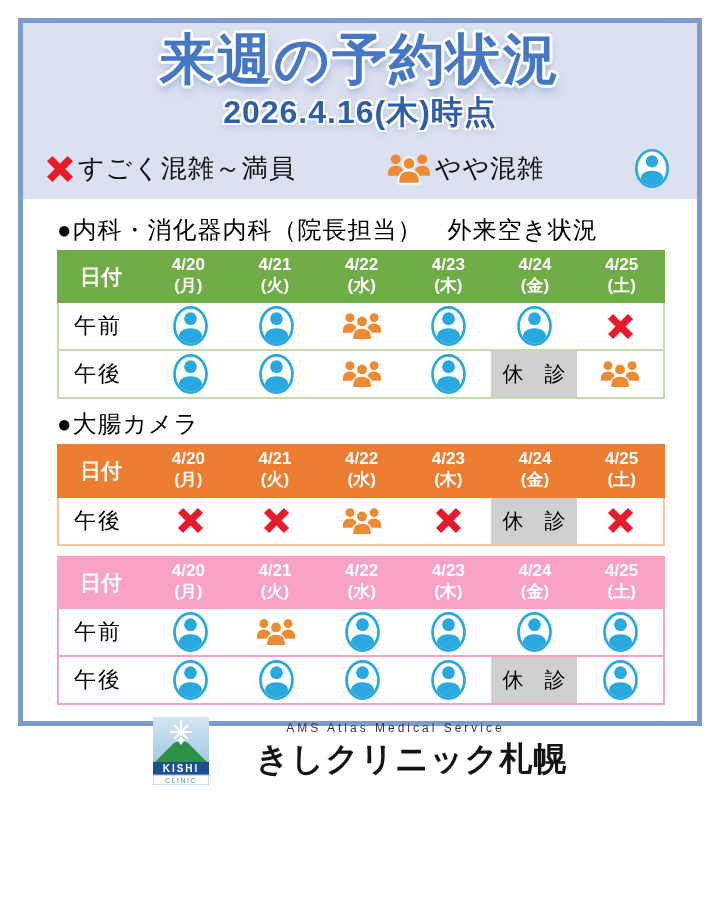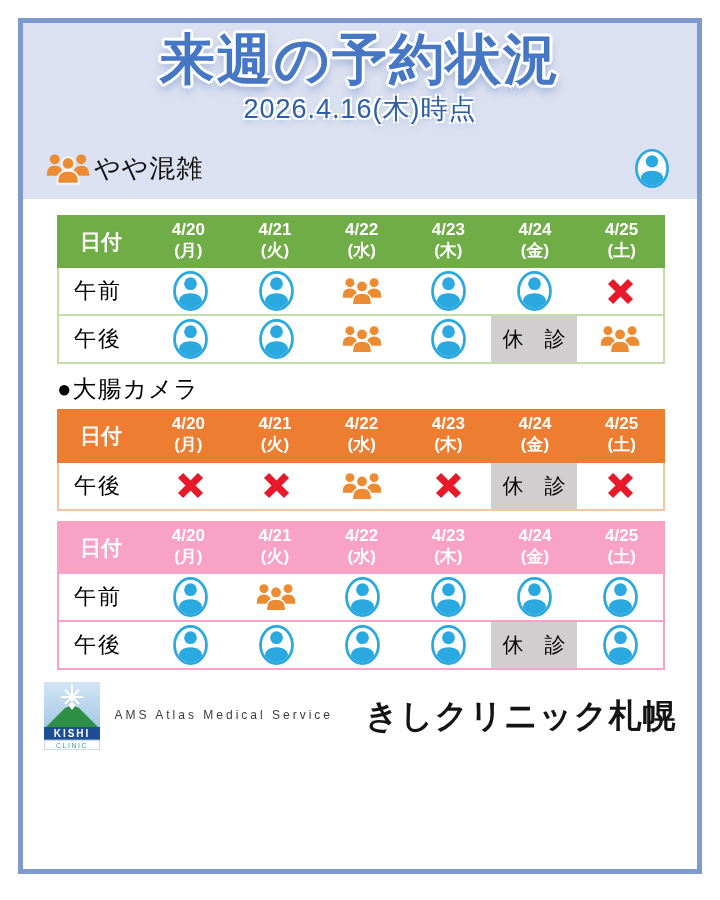--- a/index.html
+++ b/index.html
@@ -2,35 +2,35 @@
 <html><head>
 <meta charset="utf-8">
 <style>
   html,body{margin:0;padding:0;}
   body{
     width:720px;height:900px;background:#ffffff;
     font-family:"Liberation Sans","DejaVu Sans",sans-serif;
     position:relative;overflow:hidden;
   }
   .frame{
-    position:absolute;left:18px;top:18px;width:684px;height:856px;
+    position:absolute;left:18px;top:18px;width:684px;height:708px;
     box-sizing:border-box;border:5px solid #7F9ACE;background:#ffffff;
   }
   
   .hdr{
     background:#DBE1F0;height:176px;display:flex;flex-direction:column;align-items:center;
   }
   .title{
     margin-top:6px;font-size:55px;font-weight:bold;color:#4577C4;letter-spacing:2px;line-height:1.12;
     text-shadow:-2px -2px 0 #fff,2px -2px 0 #fff,-2px 2px 0 #fff,2px 2px 0 #fff,
                  0 -3px 0 #fff,0 3px 0 #fff,-3px 0 0 #fff,3px 0 0 #fff,
                  0 6px 10px rgba(100,130,190,.65);
   }
   .subtitle{
-    margin-top:0px;font-size:27px;font-weight:normal;color:#2E5EA6;letter-spacing:1px;
+    margin-top:0px;font-size:32px;font-weight:bold;color:#2E5EA6;letter-spacing:1px;
     text-shadow:-2px -2px 0 #fff,2px -2px 0 #fff,-2px 2px 0 #fff,2px 2px 0 #fff,0 3px 6px rgba(110,140,200,.5);
   }
   .legend{
     margin-top:auto;width:100%;box-sizing:border-box;
     display:flex;justify-content:space-between;align-items:center;
     padding:0 24px 10px 22px;
   }
   .legend-item{display:flex;align-items:center;font-size:26px;color:#101010;letter-spacing:1px;}
   .legend-item .licon{display:inline-flex;align-items:center;margin-right:3px;}
   
@@ -48,33 +48,41 @@
   .td-label{justify-content:flex-start;padding-left:15px;font-size:22px;color:#000;letter-spacing:2px;}
   .cicon{display:inline-flex;align-items:center;}
   .closed-box{
     background:#D0CECE;width:100%;height:100%;
     display:flex;align-items:center;justify-content:center;
     font-size:21px;color:#000;
   }
   
   .footer{display:flex;align-items:center;justify-content:center;margin-top:12px;gap:15px;}
   .logo{width:56px;height:68px;display:block;}
-  .footer-text{display:flex;align-items:center;}
+  .footer-text{display:flex;flex-direction:column;align-items:center;}
   .ams{font-size:12px;letter-spacing:3px;color:#3a3a3a;margin-bottom:2px;}
   .clinic{font-size:33px;color:#141414;font-weight:600;letter-spacing:1px;margin-left:32px;}
 </style>
 </head>
 <body>
 
 <div class="frame">
 
   <div class="hdr">
     <div class="title">来週の予約状況</div>
     <div class="subtitle">2026.4.16(木)時点</div>
     <div class="legend">
+      <div class="legend-item">
+        <span class="licon">
+            <svg width="30" height="30" viewBox="0 0 32 32">
+    <path d="M5 5 27 27 M27 5 5 27" stroke="#E8192B" stroke-width="8"></path>
+            </svg>
+          </span>
+        <span>すごく混雑～満員</span>
+      </div>
       <div class="legend-item">
         <span class="licon">
             <svg width="46" height="33" viewBox="0 0 50 36">
       <g fill="#ED8B33">
         <circle cx="10.5" cy="8" r="5.4"></circle>
         <path d="M2 26 V24 Q2 15 10.5 15 Q19 15 19 24 V26 Z"></path>
         <circle cx="39.5" cy="8" r="5.4"></circle>
         <path d="M31 26 V24 Q31 15 39.5 15 Q48 15 48 24 V26 Z"></path>
         <circle cx="25" cy="12.5" r="6.8" stroke="#fff" stroke-width="1.8"></circle>
         <path d="M13.5 34.5 V31.5 Q13.5 20.5 25 20.5 Q36.5 20.5 36.5 31.5 V34.5 Z" stroke="#fff" stroke-width="1.8"></path>
@@ -96,20 +104,21 @@
       </g>
             </svg>
           </span>
       </div>
     </div>
   </div>
 
   <div class="content">
 
     <section class="sec" style="--hd: #70AD47; --bd: #C3DDAB;">
+      <div class="sec-title">●内科・消化器内科（院長担当）　外来空き状況</div>
       <div class="tbl">
           <div class="tr th-row">
             <div class="th th-label">日付</div>
             <div class="th">
               <div>4/20</div>
               <div>(月)</div>
             </div>
             <div class="th">
               <div>4/21</div>
               <div>(火)</div>

